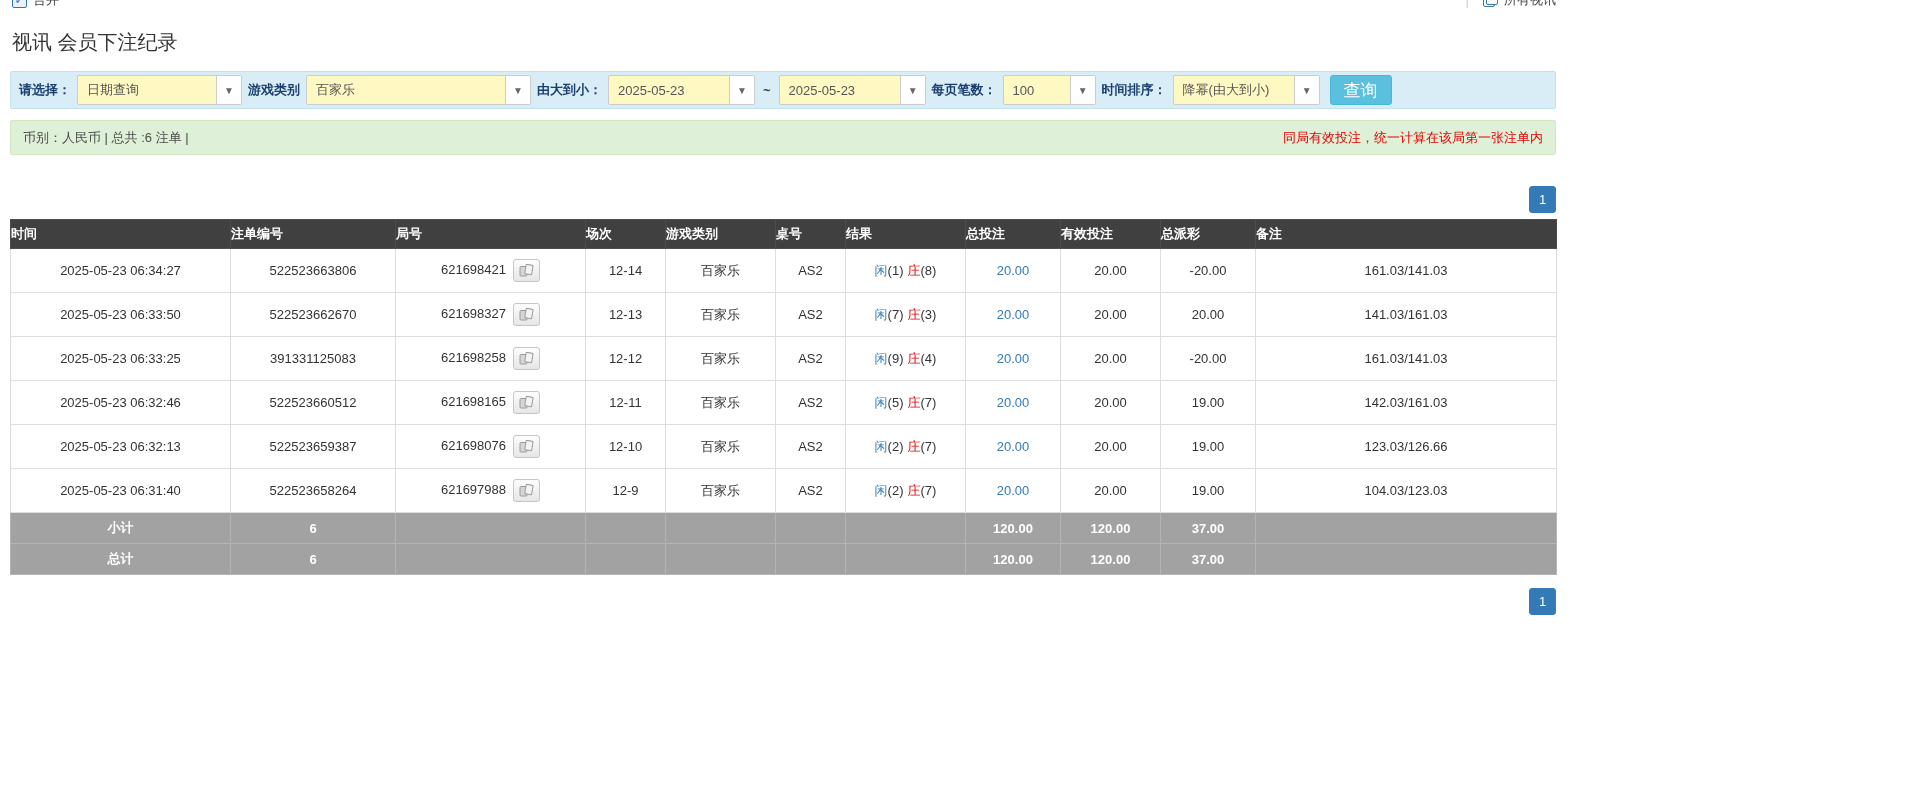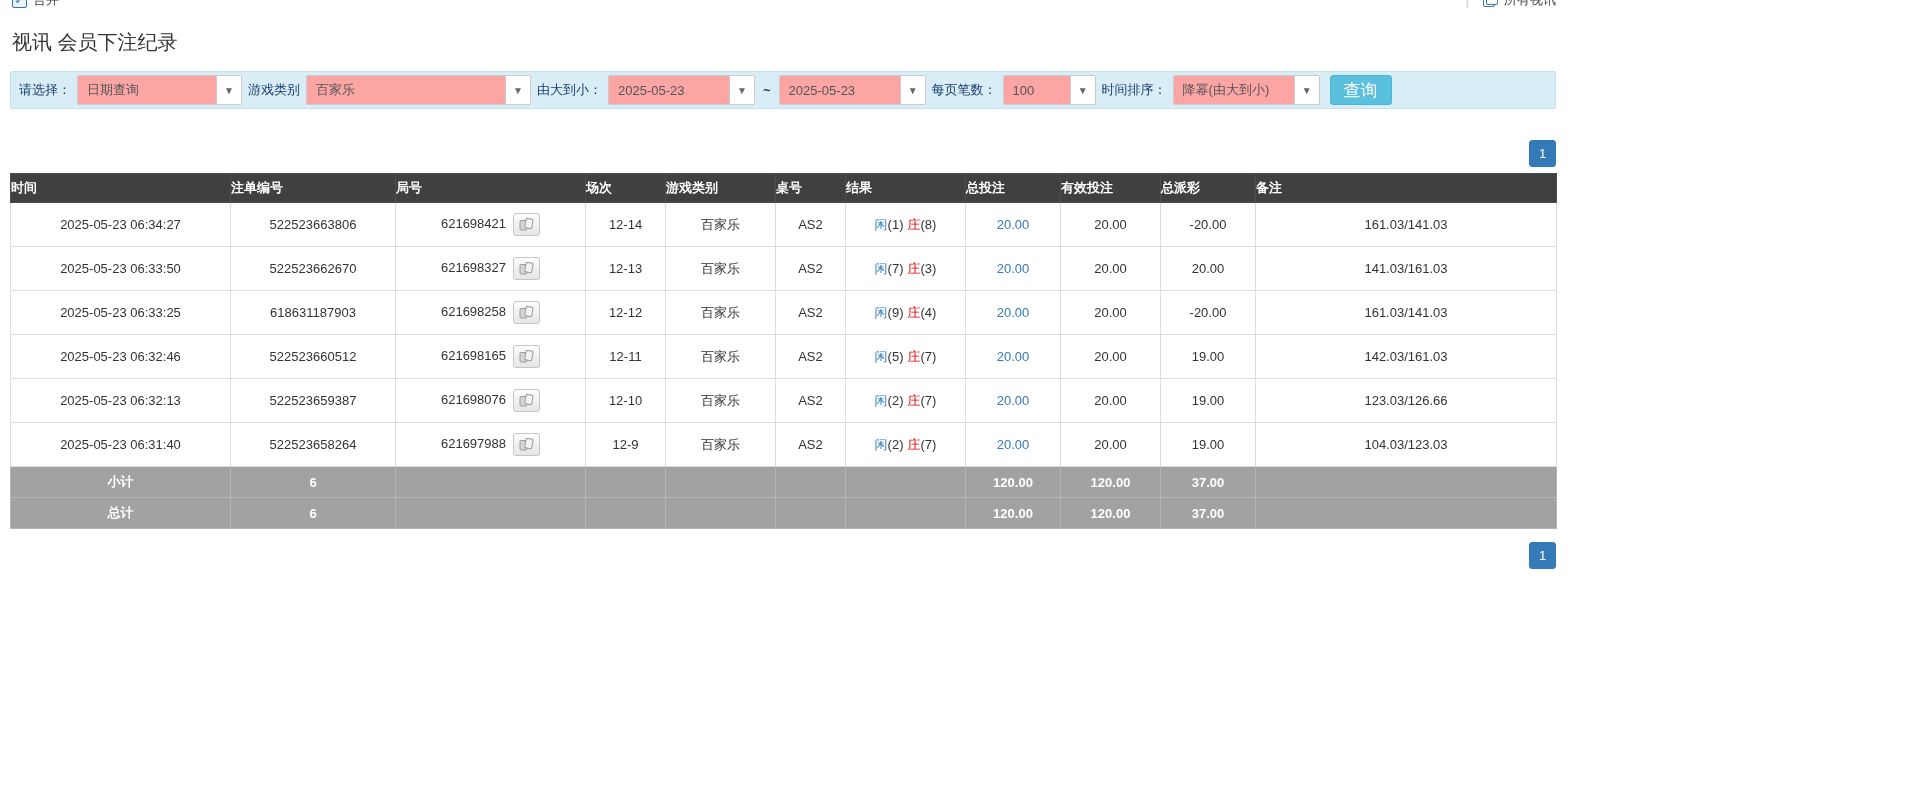--- a/index.html
+++ b/index.html
@@ -28,24 +28,24 @@
   .top-label { color: #444; }
 
   
   .page-title { font-size: 20px; font-weight: 400; color: #333; margin: 16px 0 15px 12px; }
 
   
   .filter-bar {
     margin: 0 10px; background: #d9edf7; border: 1px solid #c4e1ef; border-radius: 2px;
     display: flex; align-items: center; gap: 6px; padding: 3px 8px; height: 38px;
   }
-  .f-label { font-weight: normal; color: #1a3e6e; white-space: nowrap; }
+  .f-label { font-weight: bold; color: #1a3e6e; white-space: nowrap; }
   .tilde { color: #1a3e6e; font-weight: bold; padding: 0 2px; }
   .select {
-    display: inline-flex; align-items: stretch; background: #fca5a5;
+    display: inline-flex; align-items: stretch; background: #fef9c3;
     border: 1px solid #ccc; border-radius: 2px; height: 30px; cursor: pointer;
   }
   .select .val { display: flex; align-items: center; padding: 0 9px; color: #555; }
   .select .caret {
     width: 25px; border-left: 1px solid #ccc; display: flex; align-items: center;
     justify-content: center; color: #666; font-size: 10px; background: #fff;
   }
   .w-select  .val { width: 138px; }
   .w-game    .val { width: 198px; }
   .w-date    .val { width: 120px; }
@@ -164,20 +164,24 @@
 
     <span class="f-label">时间排序：</span>
     <span class="select w-sort">
       <span class="val">降幂(由大到小)</span>
       <span class="caret">▼</span>
     </span>
 
     <button class="btn-query">查询</button>
   </div>
 
+  <div class="summary-bar">
+    <span class="summary-left">币别：人民币 | 总共 :6 注单 |</span>
+    <span class="summary-note">同局有效投注，统一计算在该局第一张注单内</span>
+  </div>
 
   <div class="pager pager-top">
     <button class="page-btn">1</button>
   </div>
 
   <table class="records">
     <colgroup>
       <col style="width:220px">
         <col style="width:165px">
         <col style="width:190px">
@@ -251,21 +255,21 @@
       <span class="res-player">闲</span><span class="res-count">(7)</span><span class="res-gap"></span><span class="res-banker">庄</span><span class="res-count">(3)</span>
     </td>
     <td><a class="bet-link">20.00</a></td>
     <td>20.00</td>
     <td>20.00</td>
     <td>141.03/161.03</td>
   </tr>
 
   <tr>
     <td>2025-05-23 06:33:25</td>
-    <td>618631187903</td>
+    <td>391331125083</td>
     <td>
       <span>621698258</span><button class="round-icon-btn">
               <svg width="15" height="13" viewBox="0 0 15 13">
                 <rect x="1" y="2.5" width="7" height="9.5" rx="1" fill="#d6d6d6" stroke="#9a9a9a"></rect>
                 <g transform="rotate(10 10 5)">
                   <rect x="6.5" y="0.8" width="7" height="9.5" rx="1" fill="#f3f3f3" stroke="#9a9a9a"></rect>
                 </g>
               </svg>
             </button>
     </td>

